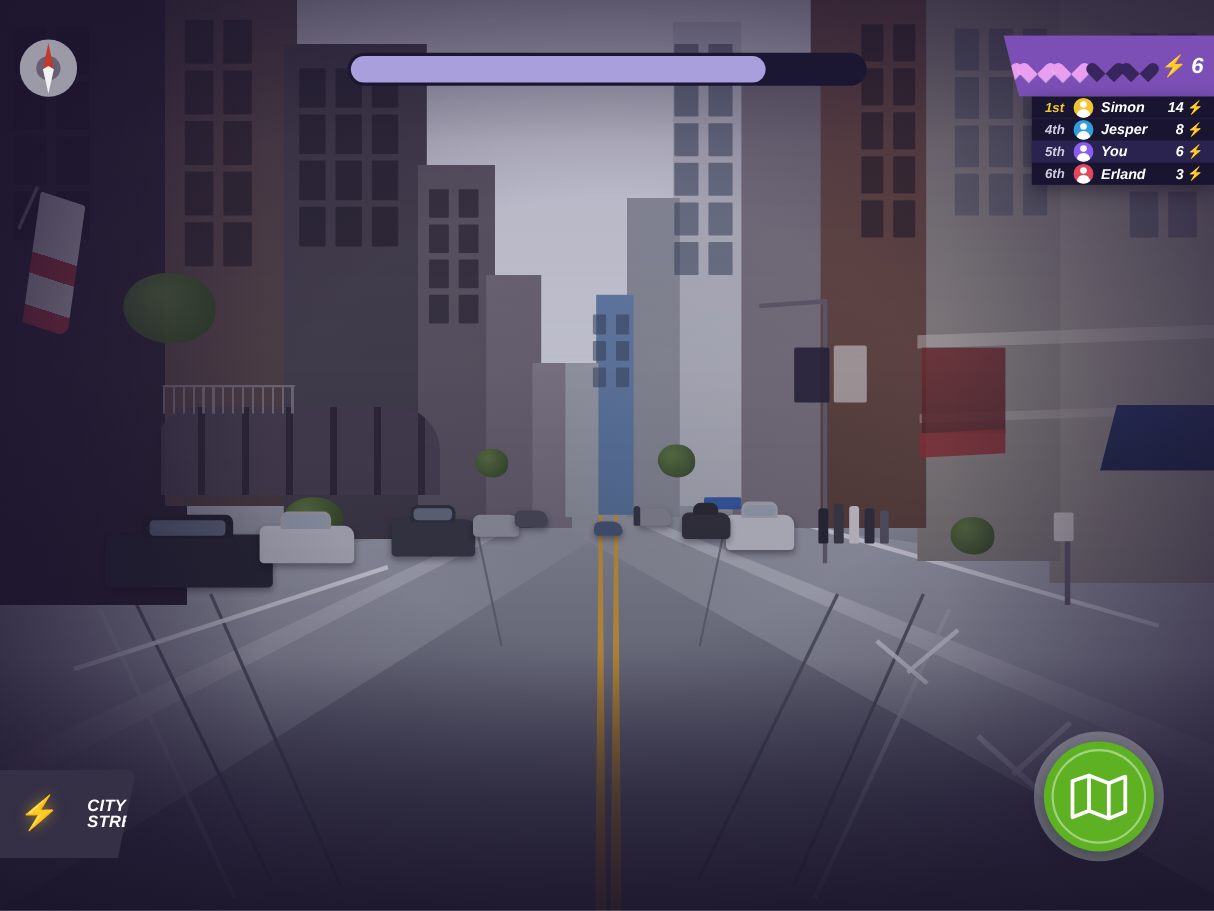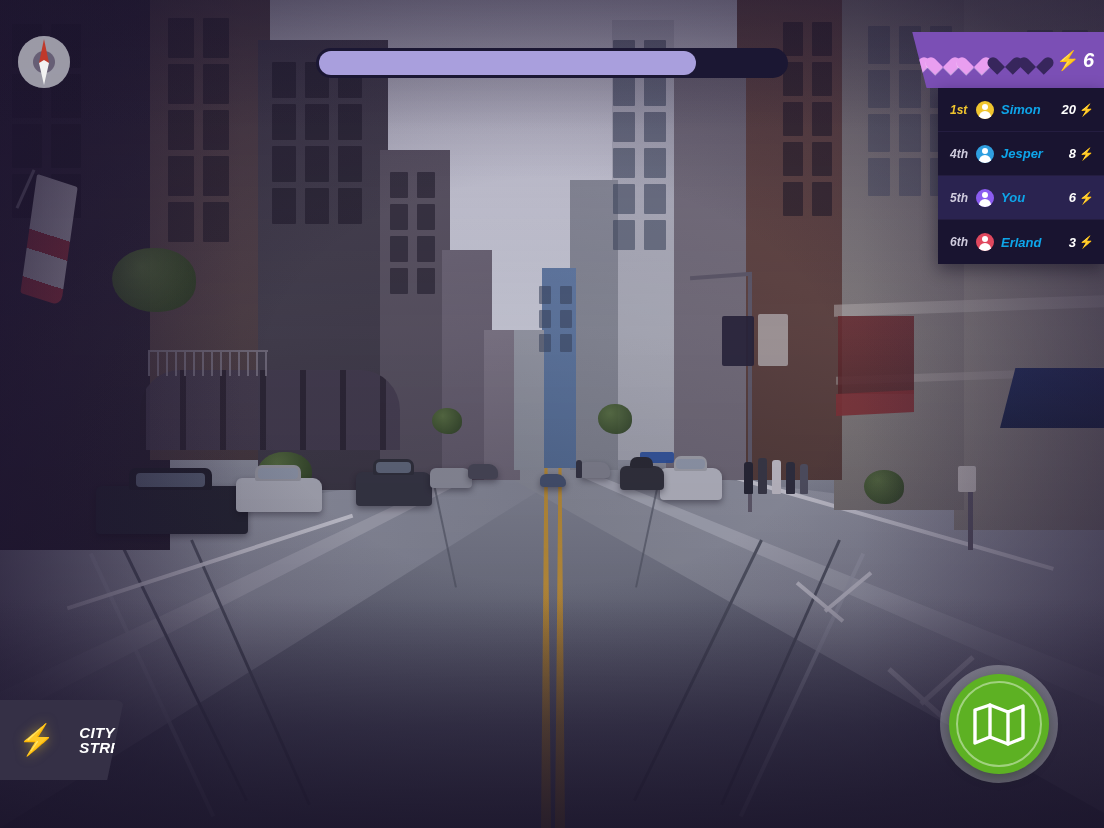--- a/index.html
+++ b/index.html
@@ -362,21 +362,21 @@
   
   #leaderboard {
     position: absolute;
     right: 0; top: 88px;
     width: 166px;
     background: #191430;
     box-shadow: 0 6px 16px rgba(10,6,24,.45);
   }
   .lb-row {
     position: relative;
-    height: 44px;
+    height: 20px;
     display: flex;
     align-items: center;
     padding: 0 10px 0 12px;
     border-bottom: 1px solid #241d40;
     cursor: pointer;
   }
   .lb-row:last-child { border-bottom: none; }
   .lb-row.me { background: #2a2350; }
   .lb-rank {
     width: 26px;
@@ -404,21 +404,21 @@
     position: absolute; left: 50%; top: 10px;
     width: 12px; height: 9px; margin-left: -6px;
     border-radius: 6px 6px 0 0;
     background: #fff;
   }
   .lb-name {
     flex: 1;
     font-size: 13px;
     font-weight: bold;
     font-style: italic;
-    color: #0ea5e9;
+    color: #ffffff;
     white-space: nowrap;
     overflow: hidden;
   }
   .lb-score {
     font-size: 13px;
     font-weight: bold;
     font-style: italic;
     color: #ffffff;
     margin-right: 3px;
   }
@@ -753,21 +753,21 @@
 
   <div id="leaderboard">
 
     <div class="lb-row first">
       <span class="lb-rank">1st</span>
       <span class="lb-avatar" style="background:#f0c52e;">
         <span class="head"></span>
           <span class="body"></span>
       </span>
       <span class="lb-name">Simon</span>
-      <span class="lb-score">20</span>
+      <span class="lb-score">14</span>
       <span class="lb-bolt">⚡</span>
     </div>
 
     <div class="lb-row">
       <span class="lb-rank">4th</span>
       <span class="lb-avatar" style="background:#2f9fe0;">
         <span class="head"></span>
           <span class="body"></span>
       </span>
       <span class="lb-name">Jesper</span>

